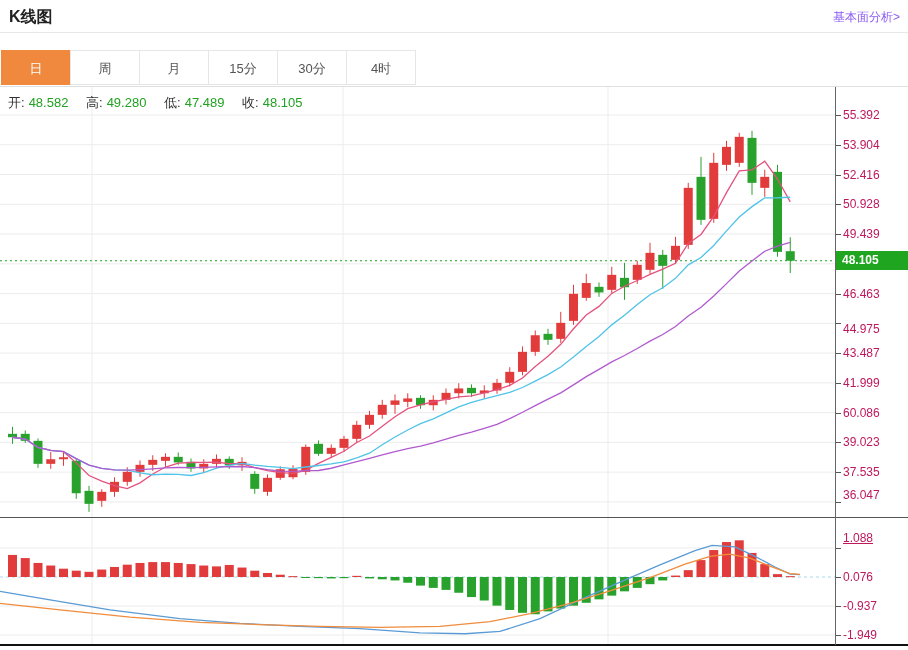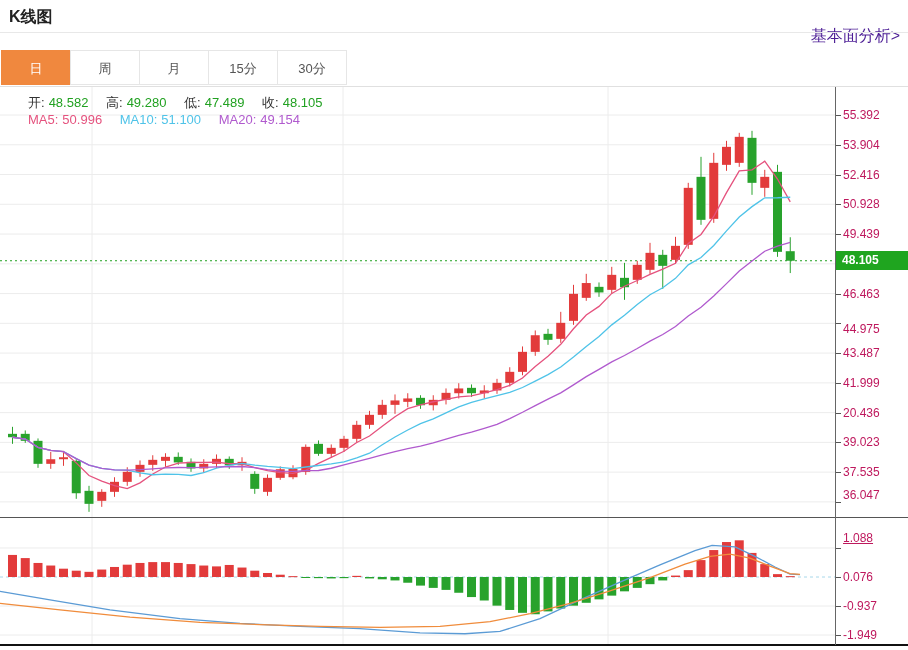--- a/index.html
+++ b/index.html
@@ -1,37 +1,37 @@
 <!DOCTYPE html>
 <html style="--tab-active: #f0883e; --tag-bg: #1fa51f; --val-green: #21a121; --ma5: #e5527e; --ma10: #4fc3e8; --ma20: #b05ace; --diff: #5b9bd5; --dea: #f08c3c; --macd-red: #e24c4c;"><head>
 <meta charset="utf-8">
 <style>
   html,body{margin:0;padding:0;background:#fff;}
   .app{position:relative;width:908px;height:650px;background:#fff;overflow:hidden;
        font-family:"Liberation Sans","DejaVu Sans",sans-serif;}
   .title{position:absolute;left:9px;top:7px;font-size:16px;font-weight:bold;color:#222;}
-  .toplink{position:absolute;right:8px;top:26px;font-size:16px;color:#4c1d95;text-decoration:none;cursor:pointer;}
+  .toplink{position:absolute;right:8px;top:9px;font-size:12px;color:#8b5cf6;text-decoration:none;cursor:pointer;}
   .hdr-border{position:absolute;left:0;top:32px;width:908px;height:1px;background:#e8e8e8;}
   .tabbar{position:absolute;left:2px;top:50px;display:flex;}
   .tab{width:70px;height:35px;line-height:35px;text-align:center;font-size:13px;color:#555;
        border:1px solid #e6e6e6;margin-left:-1px;background:#fff;cursor:pointer;box-sizing:border-box;}
   .tab.active{background:var(--tab-active,#f0883e);border-color:var(--tab-active,#f0883e);color:#fff;}
   .tab-underline{position:absolute;left:0;top:86px;width:908px;height:1px;background:#e0e0e0;}
   .chart{position:absolute;left:0;top:87px;width:908px;height:563px;}
   svg{position:absolute;left:0;display:block;}
   #mainSvg{top:0;}
   #macdSvg{top:430px;}
   .axis-line{position:absolute;left:835px;top:0;width:1px;height:558px;background:#666;}
   .axis-col{position:absolute;left:836px;top:0;width:72px;height:558px;}
   .ylabel{position:absolute;left:7px;font-size:12px;color:#be185d;white-space:nowrap;}
   .ytick{position:absolute;left:0;width:5px;height:1px;background:#555;}
   .price-tag{position:absolute;left:836px;width:72px;height:19px;line-height:19px;
              background:var(--tag-bg,#1fa51f);color:#fff;font-size:12px;font-weight:bold;
              padding-left:6px;box-sizing:border-box;z-index:5;}
-  .overlay{position:absolute;left:8px;font-size:13px;white-space:nowrap;z-index:4;margin-left:20px;}
+  .overlay{position:absolute;left:8px;font-size:13px;white-space:nowrap;z-index:4;}
   .overlay span{margin-right:4px;}
   .overlay .gap{margin-right:14px;}
   .lbl{color:#333;}
   .grn{color:var(--val-green,#21a121);}
   .ma5{color:var(--ma5,#e5527e);}
   .ma10{color:var(--ma10,#4fc3e8);}
   .ma20{color:var(--ma20,#b05ace);}
   .macd-r{color:var(--macd-red,#e24c4c);}
   .diff-b{color:var(--diff,#5b9bd5);}
   .dea-o{color:var(--dea,#f08c3c);}
@@ -45,20 +45,21 @@
   <div class="title">K线图</div>
   <a class="toplink">基本面分析&gt;</a>
   <div class="hdr-border"></div>
 
   <div class="tabbar" id="tabs">
       <div class="tab active">日</div>
       <div class="tab">周</div>
       <div class="tab">月</div>
       <div class="tab">15分</div>
       <div class="tab">30分</div>
+      <div class="tab">4时</div>
     </div>
   <div class="tab-underline"></div>
 
   <div class="chart">
     <svg id="mainSvg" width="836" height="430">
         <line x1="0" y1="28" x2="836" y2="28" stroke="#ececec" stroke-width="1"></line>
         <line x1="0" y1="57.75999999999999" x2="836" y2="57.75999999999999" stroke="#ececec" stroke-width="1"></line>
         <line x1="0" y1="87.52000000000012" x2="836" y2="87.52000000000012" stroke="#ececec" stroke-width="1"></line>
         <line x1="0" y1="117.28000000000011" x2="836" y2="117.28000000000011" stroke="#ececec" stroke-width="1"></line>
         <line x1="0" y1="147.06000000000006" x2="836" y2="147.06000000000006" stroke="#ececec" stroke-width="1"></line>
@@ -295,21 +296,21 @@
         <div class="ylabel" style="top: 169.82px;">47.951</div>
         <div class="ytick" style="top: 206.58px;"></div>
         <div class="ylabel" style="top: 199.58px;">46.463</div>
         <div class="ytick" style="top: 236.34px;"></div>
         <div class="ylabel" style="top: 235px;">44.975</div>
         <div class="ytick" style="top: 266.1px;"></div>
         <div class="ylabel" style="top: 259.1px;">43.487</div>
         <div class="ytick" style="top: 295.86px;"></div>
         <div class="ylabel" style="top: 288.86px;">41.999</div>
         <div class="ytick" style="top: 325.62px;"></div>
-        <div class="ylabel" style="top: 318.62px;">20.436</div>
+        <div class="ylabel" style="top: 318.62px;">60.086</div>
         <div class="ytick" style="top: 355.38px;"></div>
         <div class="ylabel" style="top: 348.38px;">39.023</div>
         <div class="ytick" style="top: 385.14px;"></div>
         <div class="ylabel" style="top: 378.14px;">37.535</div>
         <div class="ytick" style="top: 414.9px;"></div>
         <div class="ylabel" style="top: 401px;">36.047</div>
         <div class="ytick" style="top: 460.996px;"></div>
         <div class="ylabel" style="top: 444px; text-decoration: underline;">1.088</div>
         <div class="ytick" style="top: 490px;"></div>
         <div class="ylabel" style="top: 483px;">0.076</div>
@@ -319,19 +320,14 @@
         <div class="ylabel" style="top: 541.036px;">-1.949</div>
       </div>
     <div class="price-tag" id="priceTag" style="top: 163.74px;">48.105</div>
 
     <div class="overlay" style="top:7px;">
       <span class="lbl">开:</span><span class="grn gap">48.582</span>
       <span class="lbl">高:</span><span class="grn gap">49.280</span>
       <span class="lbl">低:</span><span class="grn gap">47.489</span>
       <span class="lbl">收:</span><span class="grn">48.105</span>
     </div>
-    <div class="overlay" style="top:25px;">
-      <span class="ma5">MA5:</span><span class="ma5 gap">50.996</span>
-      <span class="ma10">MA10:</span><span class="ma10 gap">51.100</span>
-      <span class="ma20">MA20:</span><span class="ma20">49.154</span>
-    </div>
   </div>
 </div>
 
 </body></html>

